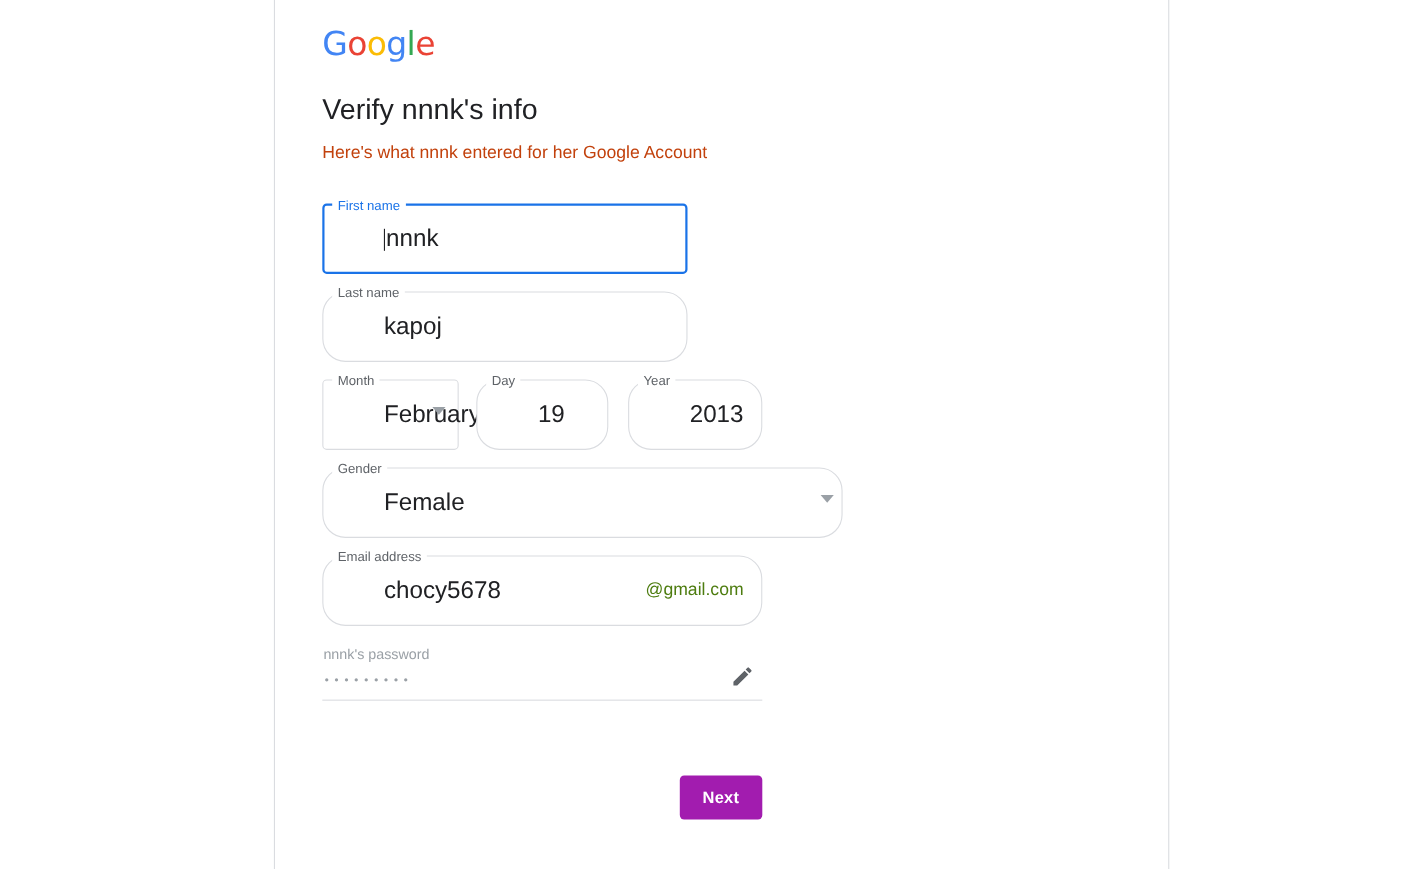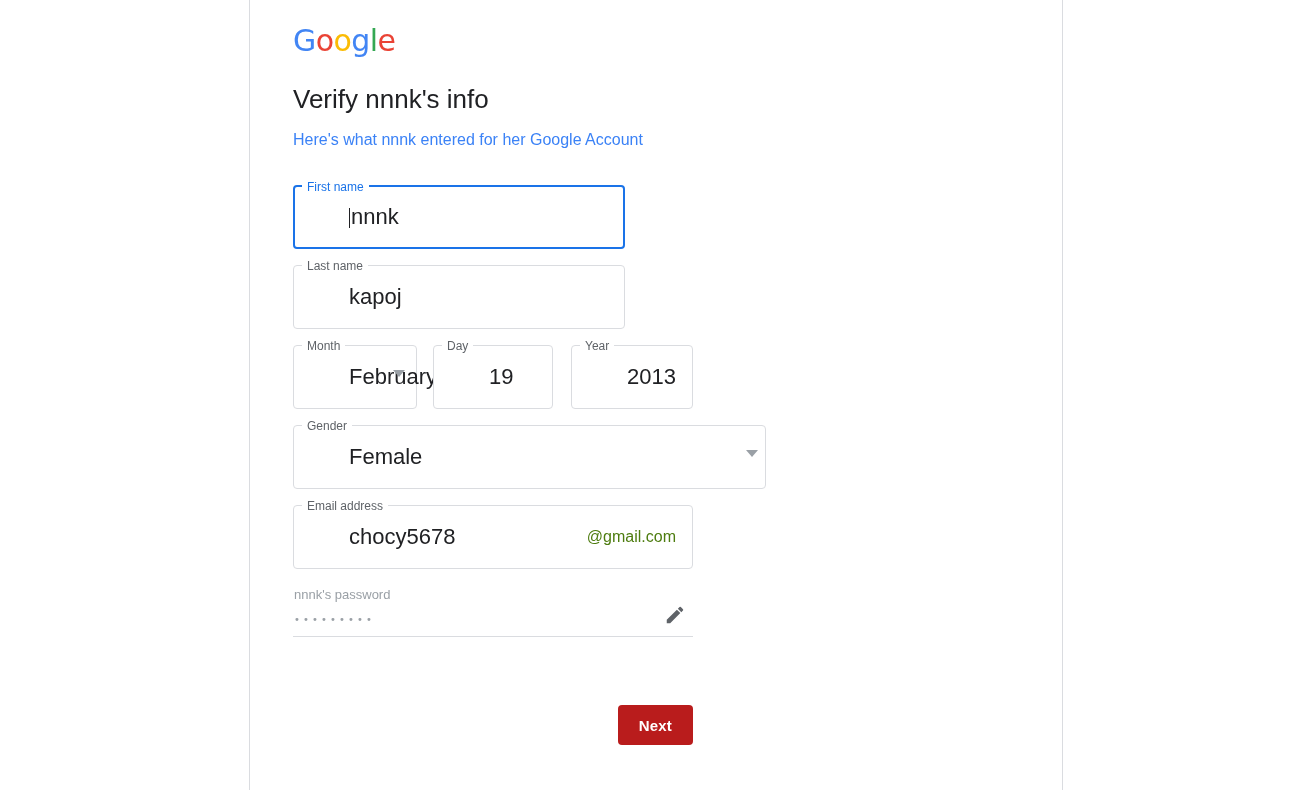--- a/index.html
+++ b/index.html
@@ -64,38 +64,39 @@
     line-height: 32px;
     font-weight: 400;
     color: #202124;
     letter-spacing: 0px;
   }
   .subtitle {
     margin: 14px 0 16px 0;
     font-size: 16px;
     line-height: 22px;
     font-weight: 400;
-    color: #3b82f6;
+    color: #c2410c;
   }
 
   
   .form { margin-top: 34px; }
 
   .field {
     position: relative;
     width: 332px;
     height: 64px;
     border: 1px solid #dadce0;
     border-radius: 4px;
     background: #fff;
   }
   .field + .field,
   .row + .field,
   .field + .row {
     margin-top: 16px;
+    border-radius: 21px;
   }
 
   .field.focused {
     border: 2px solid #1a73e8;
   }
 
   .field .legend {
     position: absolute;
     top: -8px;
     left: 8px;
@@ -208,21 +209,21 @@
   .edit-icon-btn svg { display: block; }
 
   
   .actions {
     width: 400px;
     margin-top: 68px;
     display: flex;
     justify-content: flex-end;
   }
   .next-btn {
-    background: #b91c1c;
+    background: #a21caf;
     color: #ffffff;
     border: none;
     border-radius: 4px;
     font-family: "Liberation Sans", sans-serif;
     font-size: 15px;
     font-weight: bold;
     letter-spacing: 0.2px;
     height: 40px;
     padding: 0 21px;
     cursor: pointer;

